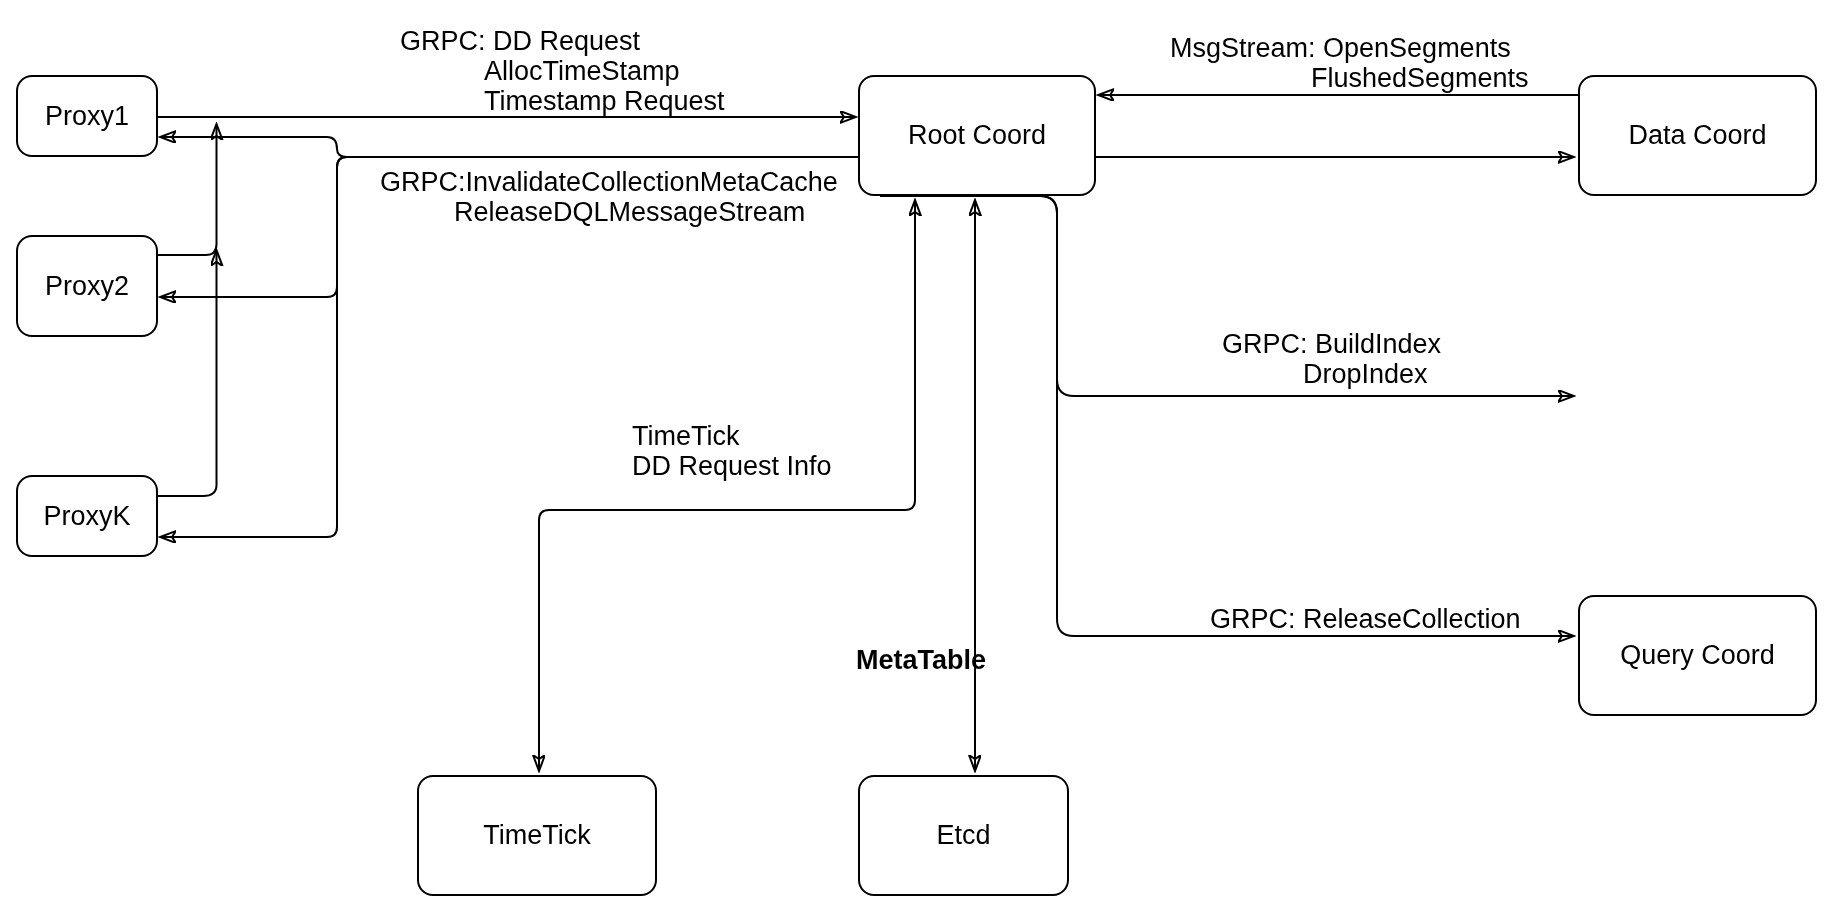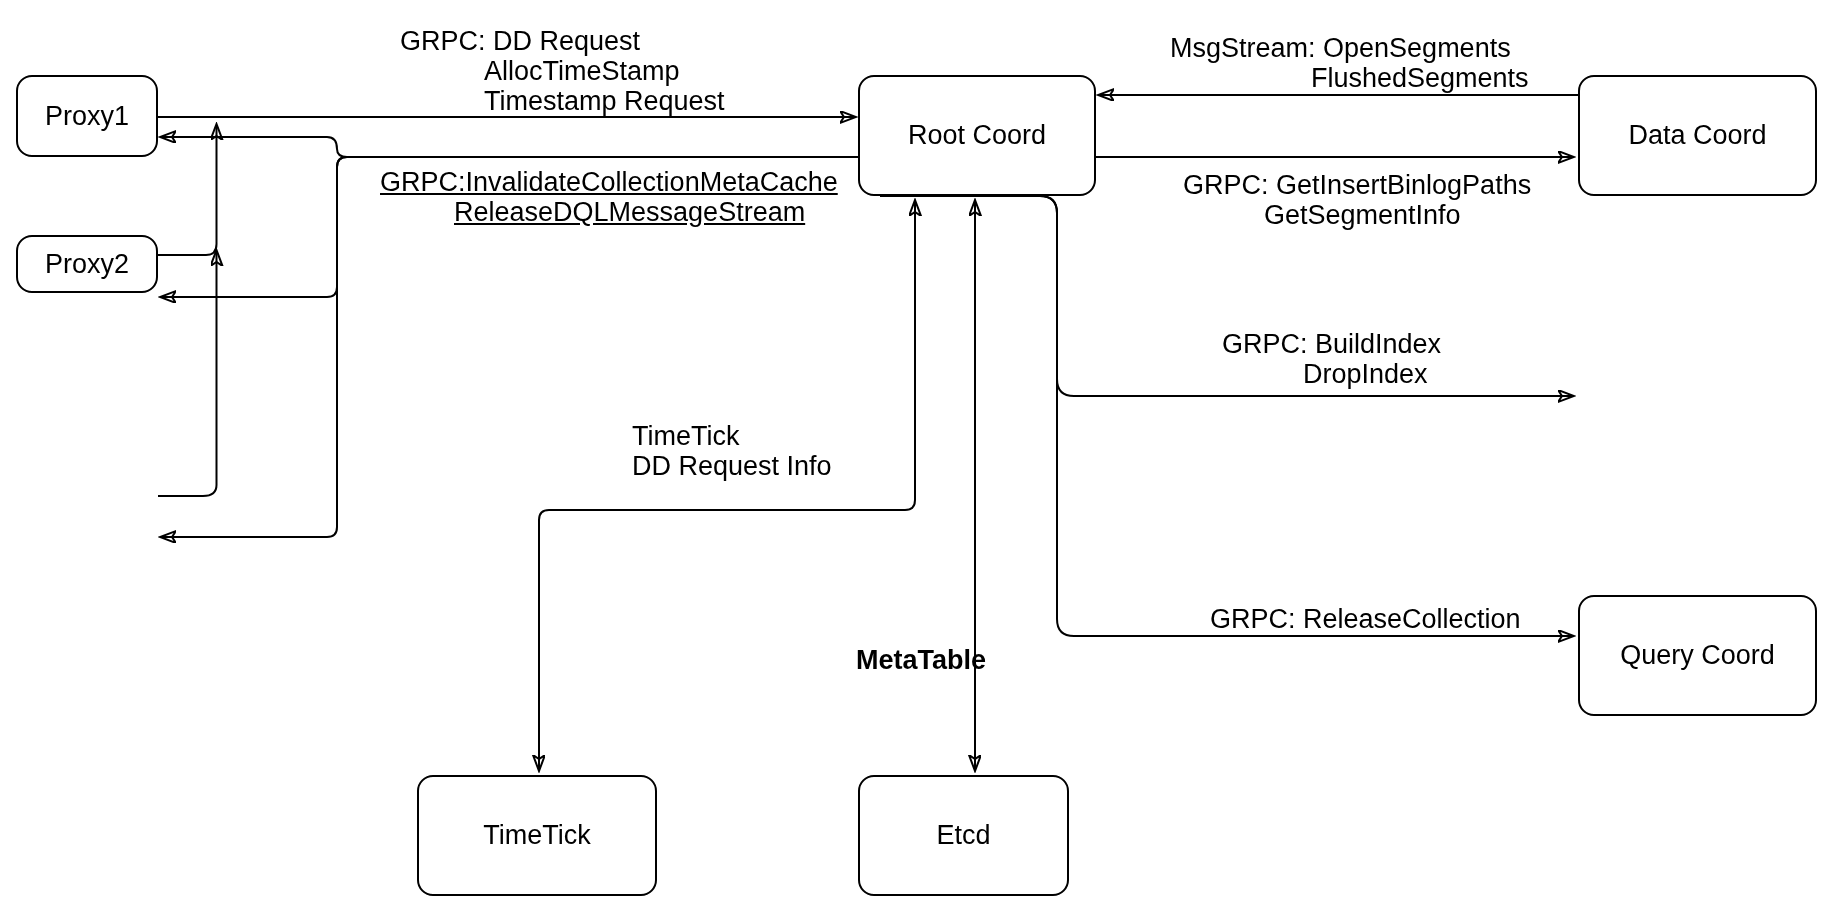--- a/index.html
+++ b/index.html
@@ -70,22 +70,25 @@
     <path d="M 880 196 H 1040 Q 1057 196 1057 213 V 619 Q 1057 636 1074 636 H 1572" marker-end="url(#arrowEnd)"></path>
 
     <path d="M 915 202 V 500 Q 915 510 905 510 H 549 Q 539 510 539 520 V 769" marker-start="url(#arrowStart)" marker-end="url(#arrowEnd)"></path>
 
     <path d="M 975 202 V 769" marker-start="url(#arrowStart)" marker-end="url(#arrowEnd)"></path>
   </svg>
 
   <div class="node" style="left:16px;top:75px;width:142px;height:82px;">
     <span>Proxy1</span>
   </div>
-  <div class="node" style="left:16px;top:235px;width:142px;height:58px;">
+  <div class="node" style="left:16px;top:235px;width:142px;height:102px;">
     <span>Proxy2</span>
+  </div>
+  <div class="node" style="left:16px;top:475px;width:142px;height:82px;">
+    <span>ProxyK</span>
   </div>
 
   <div class="node" style="left:858px;top:75px;width:238px;height:121px;">
     <span>Root Coord</span>
   </div>
 
   <div class="node" style="left:1578px;top:75px;width:239px;height:121px;">
     <span>Data Coord</span>
   </div>
   <div class="node" style="left:1578px;top:595px;width:239px;height:121px;">
@@ -98,34 +101,30 @@
   <div class="node" style="left:858px;top:775px;width:211px;height:121px;">
     <span>Etcd</span>
   </div>
 
   <div class="edge-label lbl-dd" style="left:400px;top:26px;">
     <div class="ln">GRPC: DD Request</div>
     <div class="ln">AllocTimeStamp</div>
     <div class="ln">Timestamp Request</div>
   </div>
 
-  <div class="edge-label lbl-inv" style="left:380px;top:167px;text-decoration:underline;">
+  <div class="edge-label lbl-inv" style="left:380px;top:167px;">
     <div class="ln">GRPC:InvalidateCollectionMetaCache</div>
     <div class="ln">ReleaseDQLMessageStream</div>
   </div>
 
   <div class="edge-label lbl-open" style="left:1170px;top:33px;">
     <div class="ln">MsgStream: OpenSegments</div>
     <div class="ln">FlushedSegments</div>
   </div>
 
-  <div class="edge-label lbl-bin" style="left:1183px;top:170px;">
-    <div class="ln">GRPC: GetInsertBinlogPaths</div>
-    <div class="ln">GetSegmentInfo</div>
-  </div>
 
   <div class="edge-label lbl-build" style="left:1222px;top:329px;">
     <div class="ln">GRPC: BuildIndex</div>
     <div class="ln">DropIndex</div>
   </div>
 
   <div class="edge-label" style="left:1210px;top:604px;">
     <div class="ln">GRPC: ReleaseCollection</div>
   </div>
 

